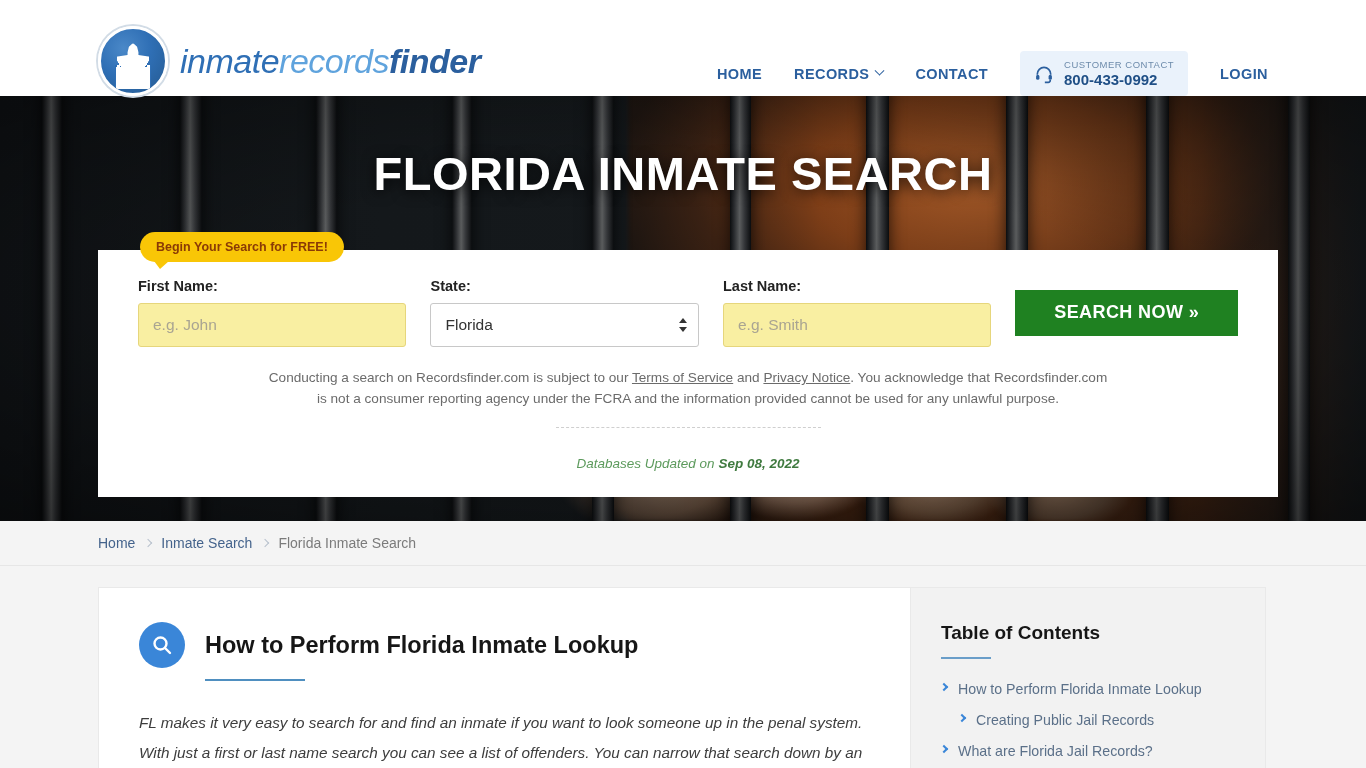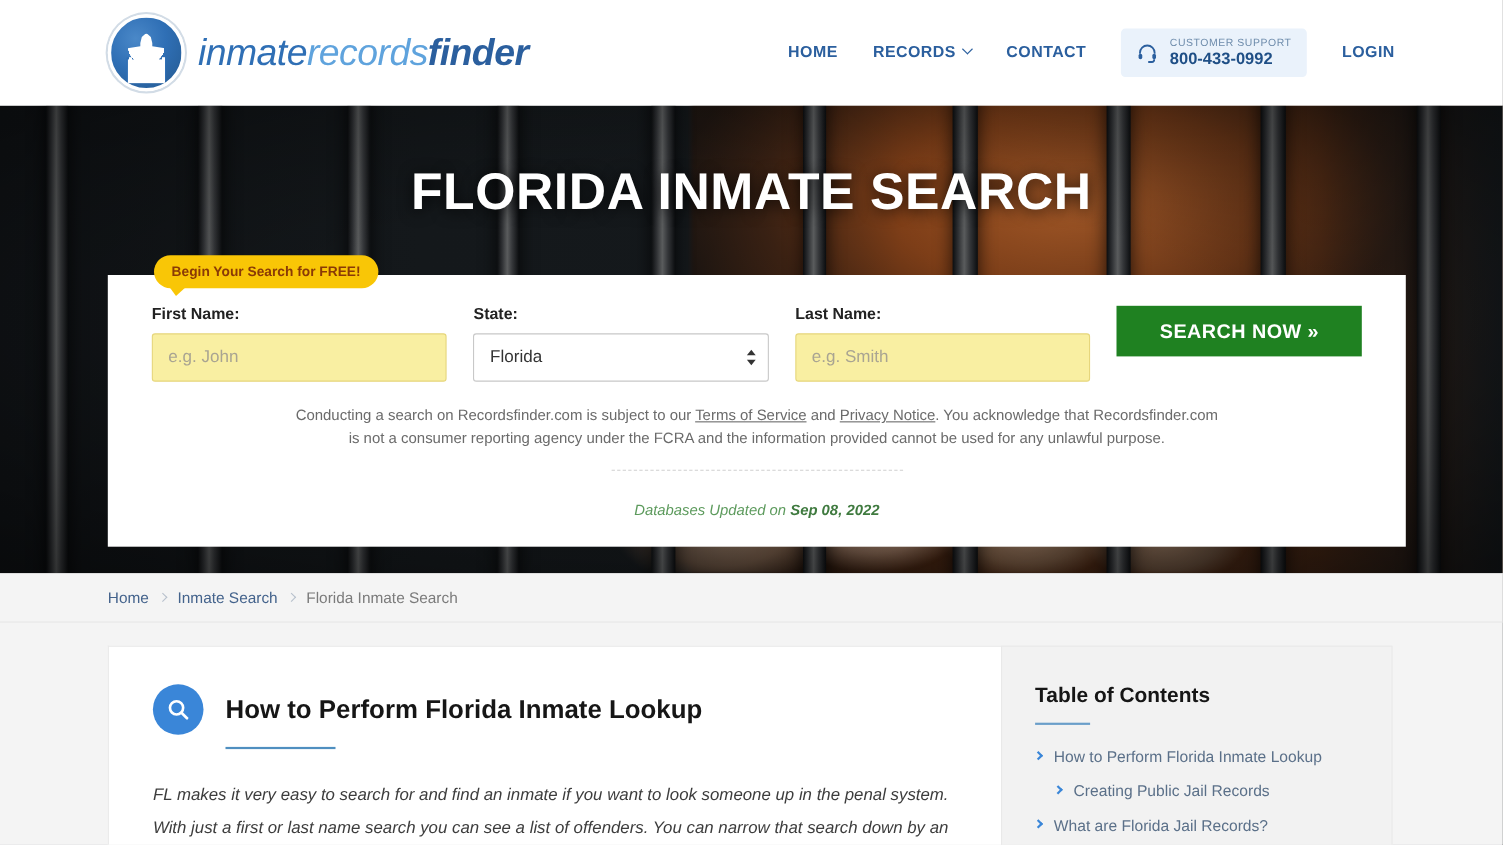--- a/index.html
+++ b/index.html
@@ -9,21 +9,21 @@
     overflow: hidden;
     background: #f4f4f4;
     font-family: "Liberation Sans", sans-serif;
   }
 
   
   .header {
     height: 96px;
     background: #ffffff;
     display: flex;
-    align-items: center;
+    align-items: flex-end;
     padding: 0 98px;
     position: relative;
     z-index: 5;
   }
   .brand { display: flex; align-items: center; gap: 12px; }
   .seal {
     width: 70px; height: 70px; border-radius: 50%;
     background: radial-gradient(circle at 35% 30%, #4a88c8 0%, #2f6fb5 45%, #24598f 100%);
     border: 3px solid #ffffff;
     box-shadow: 0 0 0 2px #d2dce6;
@@ -138,21 +138,21 @@
     font-size: 12.5px; font-weight: 700;
     padding: 8px 16px; border-radius: 18px;
     white-space: nowrap;
   }
   .badge::after {
     content: ""; position: absolute; left: 14px; bottom: -7px;
     width: 0; height: 0;
     border-left: 6px solid transparent; border-right: 9px solid transparent;
     border-top: 8px solid #f9c606;
   }
-  .fields { display: flex; align-items: flex-start; gap: 0; }
+  .fields { display: flex; align-items: center; gap: 0; }
   .field { margin-right: 24px; }
   .field.f1 { width: 278px; }
   .field.f2 { width: 278px; }
   .field.f3 { width: 278px; }
   .field-label {
     font-size: 14.5px; font-weight: 700; color: #222222;
     margin-bottom: 9px; display: block;
   }
   .txt-input {
     width: 100%; height: 44px;
@@ -284,21 +284,21 @@
     </div>
 
     <div class="support">
       <svg class="headset" viewBox="0 0 24 24" fill="none" stroke="currentColor" stroke-width="2">
         <path d="M4 13v-1a8 8 0 0 1 16 0v1"></path>
         <rect x="2.5" y="13" width="4" height="6" rx="2" fill="currentColor" stroke="none"></rect>
         <rect x="17.5" y="13" width="4" height="6" rx="2" fill="currentColor" stroke="none"></rect>
         <path d="M19.5 19v.6a2.4 2.4 0 0 1-2.4 2.4H13"></path>
       </svg>
       <div>
-        <div class="sup-label">CUSTOMER SUPPORT</div>
+        <div class="sup-label">CUSTOMER CONTACT</div>
         <div class="sup-phone">800-433-0992</div>
       </div>
     </div>
 
     <div class="nav-link">
       <span>LOGIN</span>
     </div>
   </div>
 </div>
 

